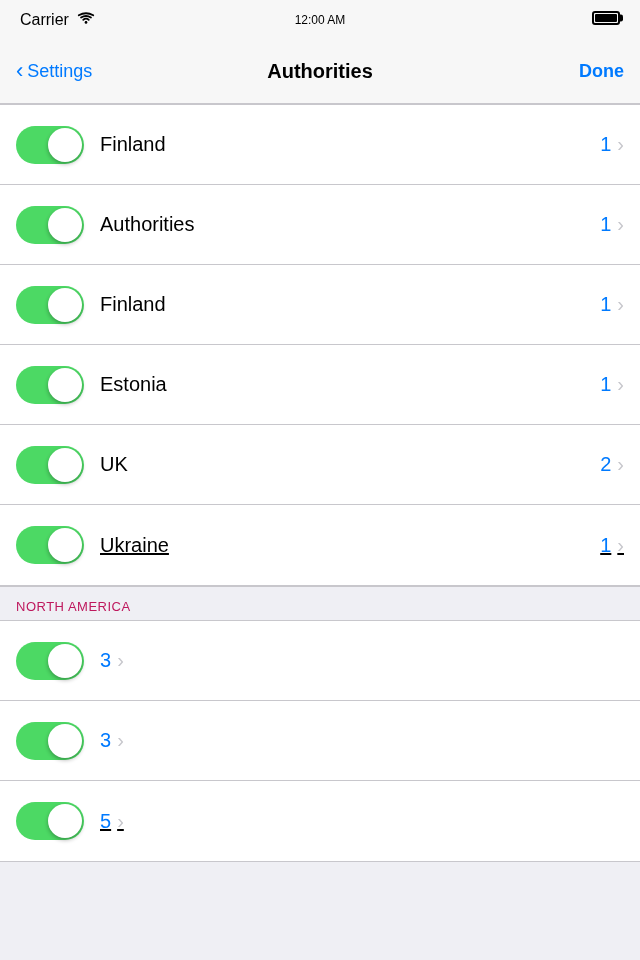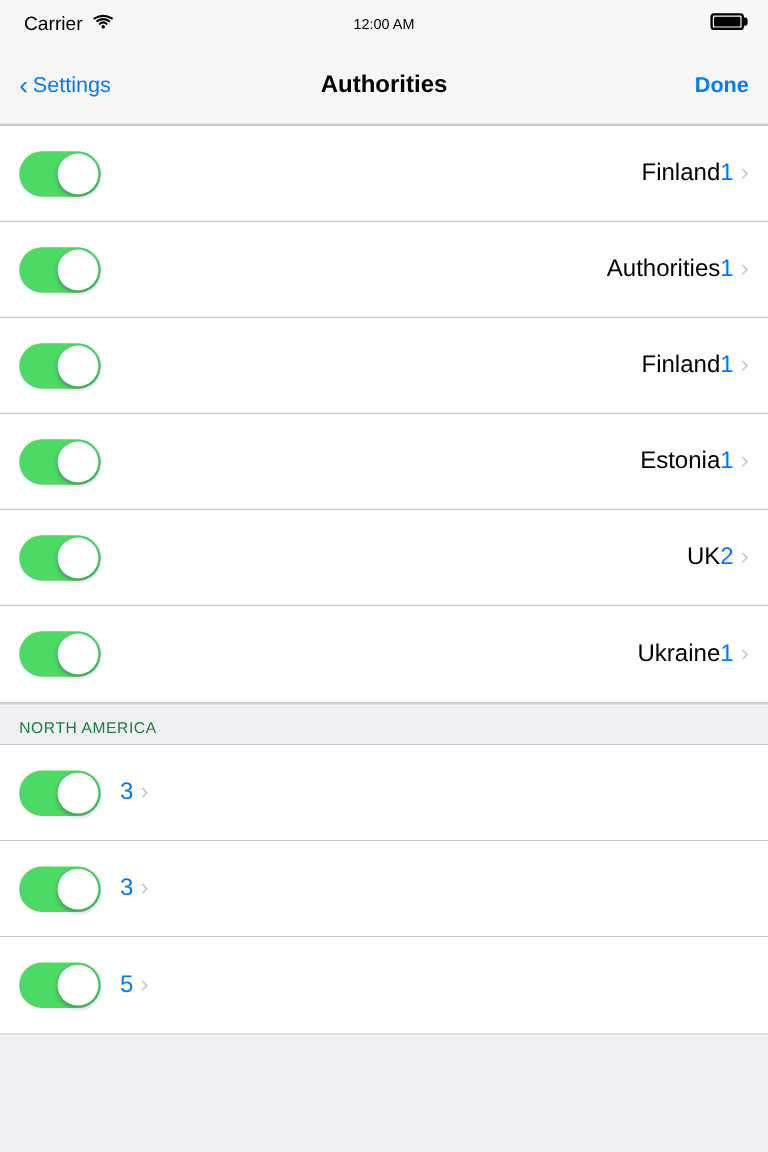--- a/index.html
+++ b/index.html
@@ -116,36 +116,37 @@
       border-top: 1px solid #c8c7cc;
       border-bottom: 1px solid #c8c7cc;
       margin-bottom: 0;
     }
 
     .section-header {
       background: #efeff4;
       padding: 12px 16px 6px 16px;
       font-size: 13px;
       font-weight: 400;
-      color: #15803d;
+      color: #be185d;
       letter-spacing: 0.5px;
       border-top: 1px solid #c8c7cc;
     }
 
     .list-item {
       display: flex;
       align-items: center;
       padding: 0 16px;
       height: 80px;
       background: #fff;
       border-bottom: 1px solid #c8c7cc;
       position: relative;
     }
     .list-item:last-child {
       border-bottom: none;
+      text-decoration: underline;
     }
 
     
     .toggle {
       width: 68px;
       height: 38px;
       background: #4cd964;
       border-radius: 19px;
       position: relative;
       flex-shrink: 0;
@@ -161,21 +162,20 @@
       top: 2px;
       right: 2px;
       box-shadow: 0 2px 4px rgba(0,0,0,0.3);
     }
 
     
     .country-name {
       flex: 1;
       font-size: 20px;
       color: #000;
-      text-align: right;
     }
 
     
     .item-right {
       display: flex;
       align-items: center;
       gap: 6px;
     }
     .item-count {
       font-size: 20px;

